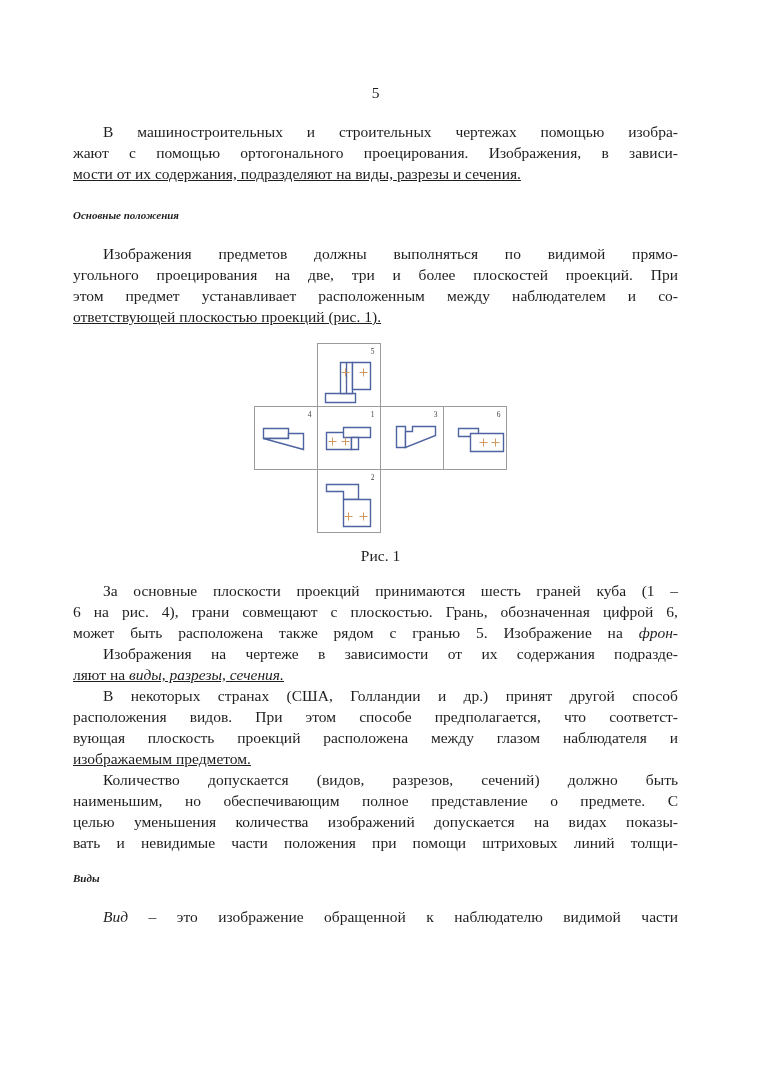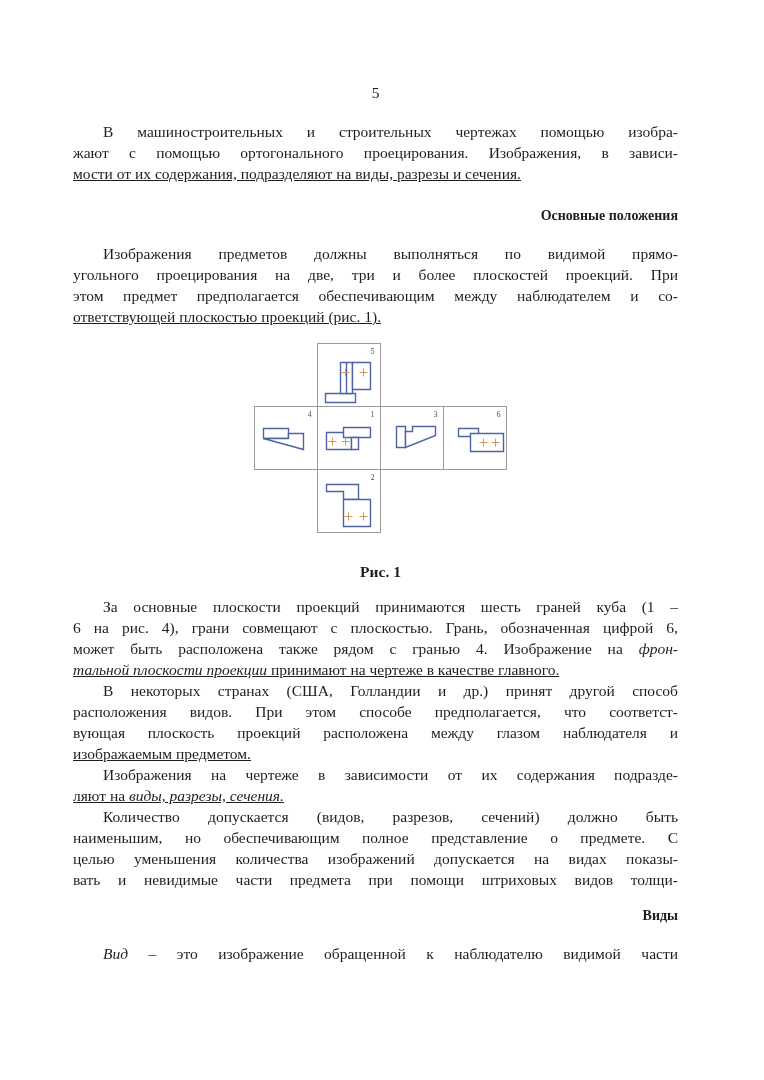--- a/index.html
+++ b/index.html
@@ -10,48 +10,48 @@
     padding:84px 86px 0 73px;
     font-family:"Liberation Serif", serif;
     font-size:15.5px; line-height:21px; color:#1e1e1e;
   }
   .pagenum { text-align:center; line-height:17px; margin-bottom:20px; }
   .para .line { text-align:justify; text-align-last:justify; white-space:normal; }
   .para .line.last { text-align-last:auto;text-decoration:underline; }
   .para .line:first-child { text-indent:30px; }
   .it { font-style:italic;margin-top:47px; }
   .heading {
-    font-weight:bold; font-size:14px; line-height:23px;
-    text-align:right; margin:20px 0 16px 0;
+    font-weight:bold; font-size:11px; line-height:23px;
+    text-align:left; margin:20px 0 16px 0;font-style:italic;
   }
   .heading.vidy { margin:14px 0 16px 0; }
   .fig { margin:16px 0 0 0; position:relative; left:5px; }
   .fig svg { display:block; margin:0 auto; }
-  .caption { margin-top:28px; text-align:center; line-height:21px;font-weight:bold; }
+  .caption { margin-top:12px; text-align:center; line-height:21px; }
   .para.after-fig { margin-top:14px; }
   .panel-num { font-family:"Liberation Serif", serif; font-size:7.5px; fill:#444; }
 </style>
 </head>
 <body>
 
 <div class="page">
   <div class="pagenum">5</div>
 
   <div class="para">
       <div class="line"><span>В машиностроительных и строительных чертежах помощью изобра-</span></div>
       <div class="line"><span>жают с помощью ортогонального проецирования. Изображения, в зависи-</span></div>
       <div class="line last"><span>мости от их содержания, подразделяют на виды, разрезы и сечения.</span></div>
     </div>
 
   <div class="heading">Основные положения</div>
 
   <div class="para">
       <div class="line"><span>Изображения предметов должны выполняться по видимой прямо-</span></div>
       <div class="line"><span>угольного проецирования на две, три и более плоскостей проекций. При</span></div>
-      <div class="line"><span>этом предмет предполагается обеспечивающим между наблюдателем и со-</span></div>
+      <div class="line"><span>этом предмет устанавливает расположенным между наблюдателем и со-</span></div>
       <div class="line last"><span>ответствующей плоскостью проекций (рис. 1).</span></div>
     </div>
 
   <figure class="fig">
     <svg width="253" height="190" viewBox="0 0 253 190" xmlns="http://www.w3.org/2000/svg">
         <g transform="translate(63.5,0.5)">
           <rect x="0" y="0" width="63" height="63" fill="#ffffff" stroke="#9b9b9b" stroke-width="1"></rect>
           <path d="M8,50 H38 V59 H8 Z" fill="#ffffff" stroke="#4d64a0" stroke-width="1.4"></path>
           <path d="M23,19 H35 V50 H23 Z" fill="#ffffff" stroke="#4d64a0" stroke-width="1.4"></path>
           <path d="M29,19 V50" fill="none" stroke="#4d64a0" stroke-width="1.4"></path>
@@ -97,38 +97,37 @@
           <path d="M42,47 H50 M46,43 V51" fill="none" stroke="#cf995f" stroke-width="1"></path>
           <text x="57" y="10" text-anchor="end" class="panel-num">2</text>
         </g>
       </svg>
     <figcaption class="caption">Рис. 1</figcaption>
   </figure>
 
   <div class="para after-fig">
       <div class="line"><span>За основные плоскости проекций принимаются шесть граней куба (1 –</span></div>
       <div class="line"><span>6 на рис. 4), грани совмещают с плоскостью. Грань, обозначенная цифрой 6,</span></div>
-      <div class="line"><span>может быть расположена также рядом с гранью 4. Изображение на </span><span class="it">фрон-</span></div>
-      <div class="line last"><span class="it">тальной плоскости проекции</span><span> принимают на чертеже в качестве главного.</span></div>
+      <div class="line"><span>может быть расположена также рядом с гранью 5. Изображение на </span><span class="it">фрон-</span></div>
+    </div>
+  <div class="para">
+      <div class="line"><span>Изображения на чертеже в зависимости от их содержания подразде-</span></div>
+      <div class="line last"><span>ляют на </span><span class="it">виды, разрезы, сечения.</span></div>
     </div>
   <div class="para">
       <div class="line"><span>В некоторых странах (США, Голландии и др.) принят другой способ</span></div>
       <div class="line"><span>расположения видов. При этом способе предполагается, что соответст-</span></div>
       <div class="line"><span>вующая плоскость проекций расположена между глазом наблюдателя и</span></div>
       <div class="line last"><span>изображаемым предметом.</span></div>
     </div>
   <div class="para">
-      <div class="line"><span>Изображения на чертеже в зависимости от их содержания подразде-</span></div>
-      <div class="line last"><span>ляют на </span><span class="it">виды, разрезы, сечения.</span></div>
-    </div>
-  <div class="para">
       <div class="line"><span>Количество допускается (видов, разрезов, сечений) должно быть</span></div>
       <div class="line"><span>наименьшим, но обеспечивающим полное представление о предмете. С</span></div>
       <div class="line"><span>целью уменьшения количества изображений допускается на видах показы-</span></div>
-      <div class="line"><span>вать и невидимые части предмета при помощи штриховых видов толщи-</span></div>
+      <div class="line"><span>вать и невидимые части положения при помощи штриховых линий толщи-</span></div>
     </div>
 
   <div class="heading vidy">Виды</div>
 
   <div class="para">
       <div class="line"><span class="it">Вид</span><span> – это изображение обращенной к наблюдателю видимой части</span></div>
     </div>
 </div>
 
 </body></html>

